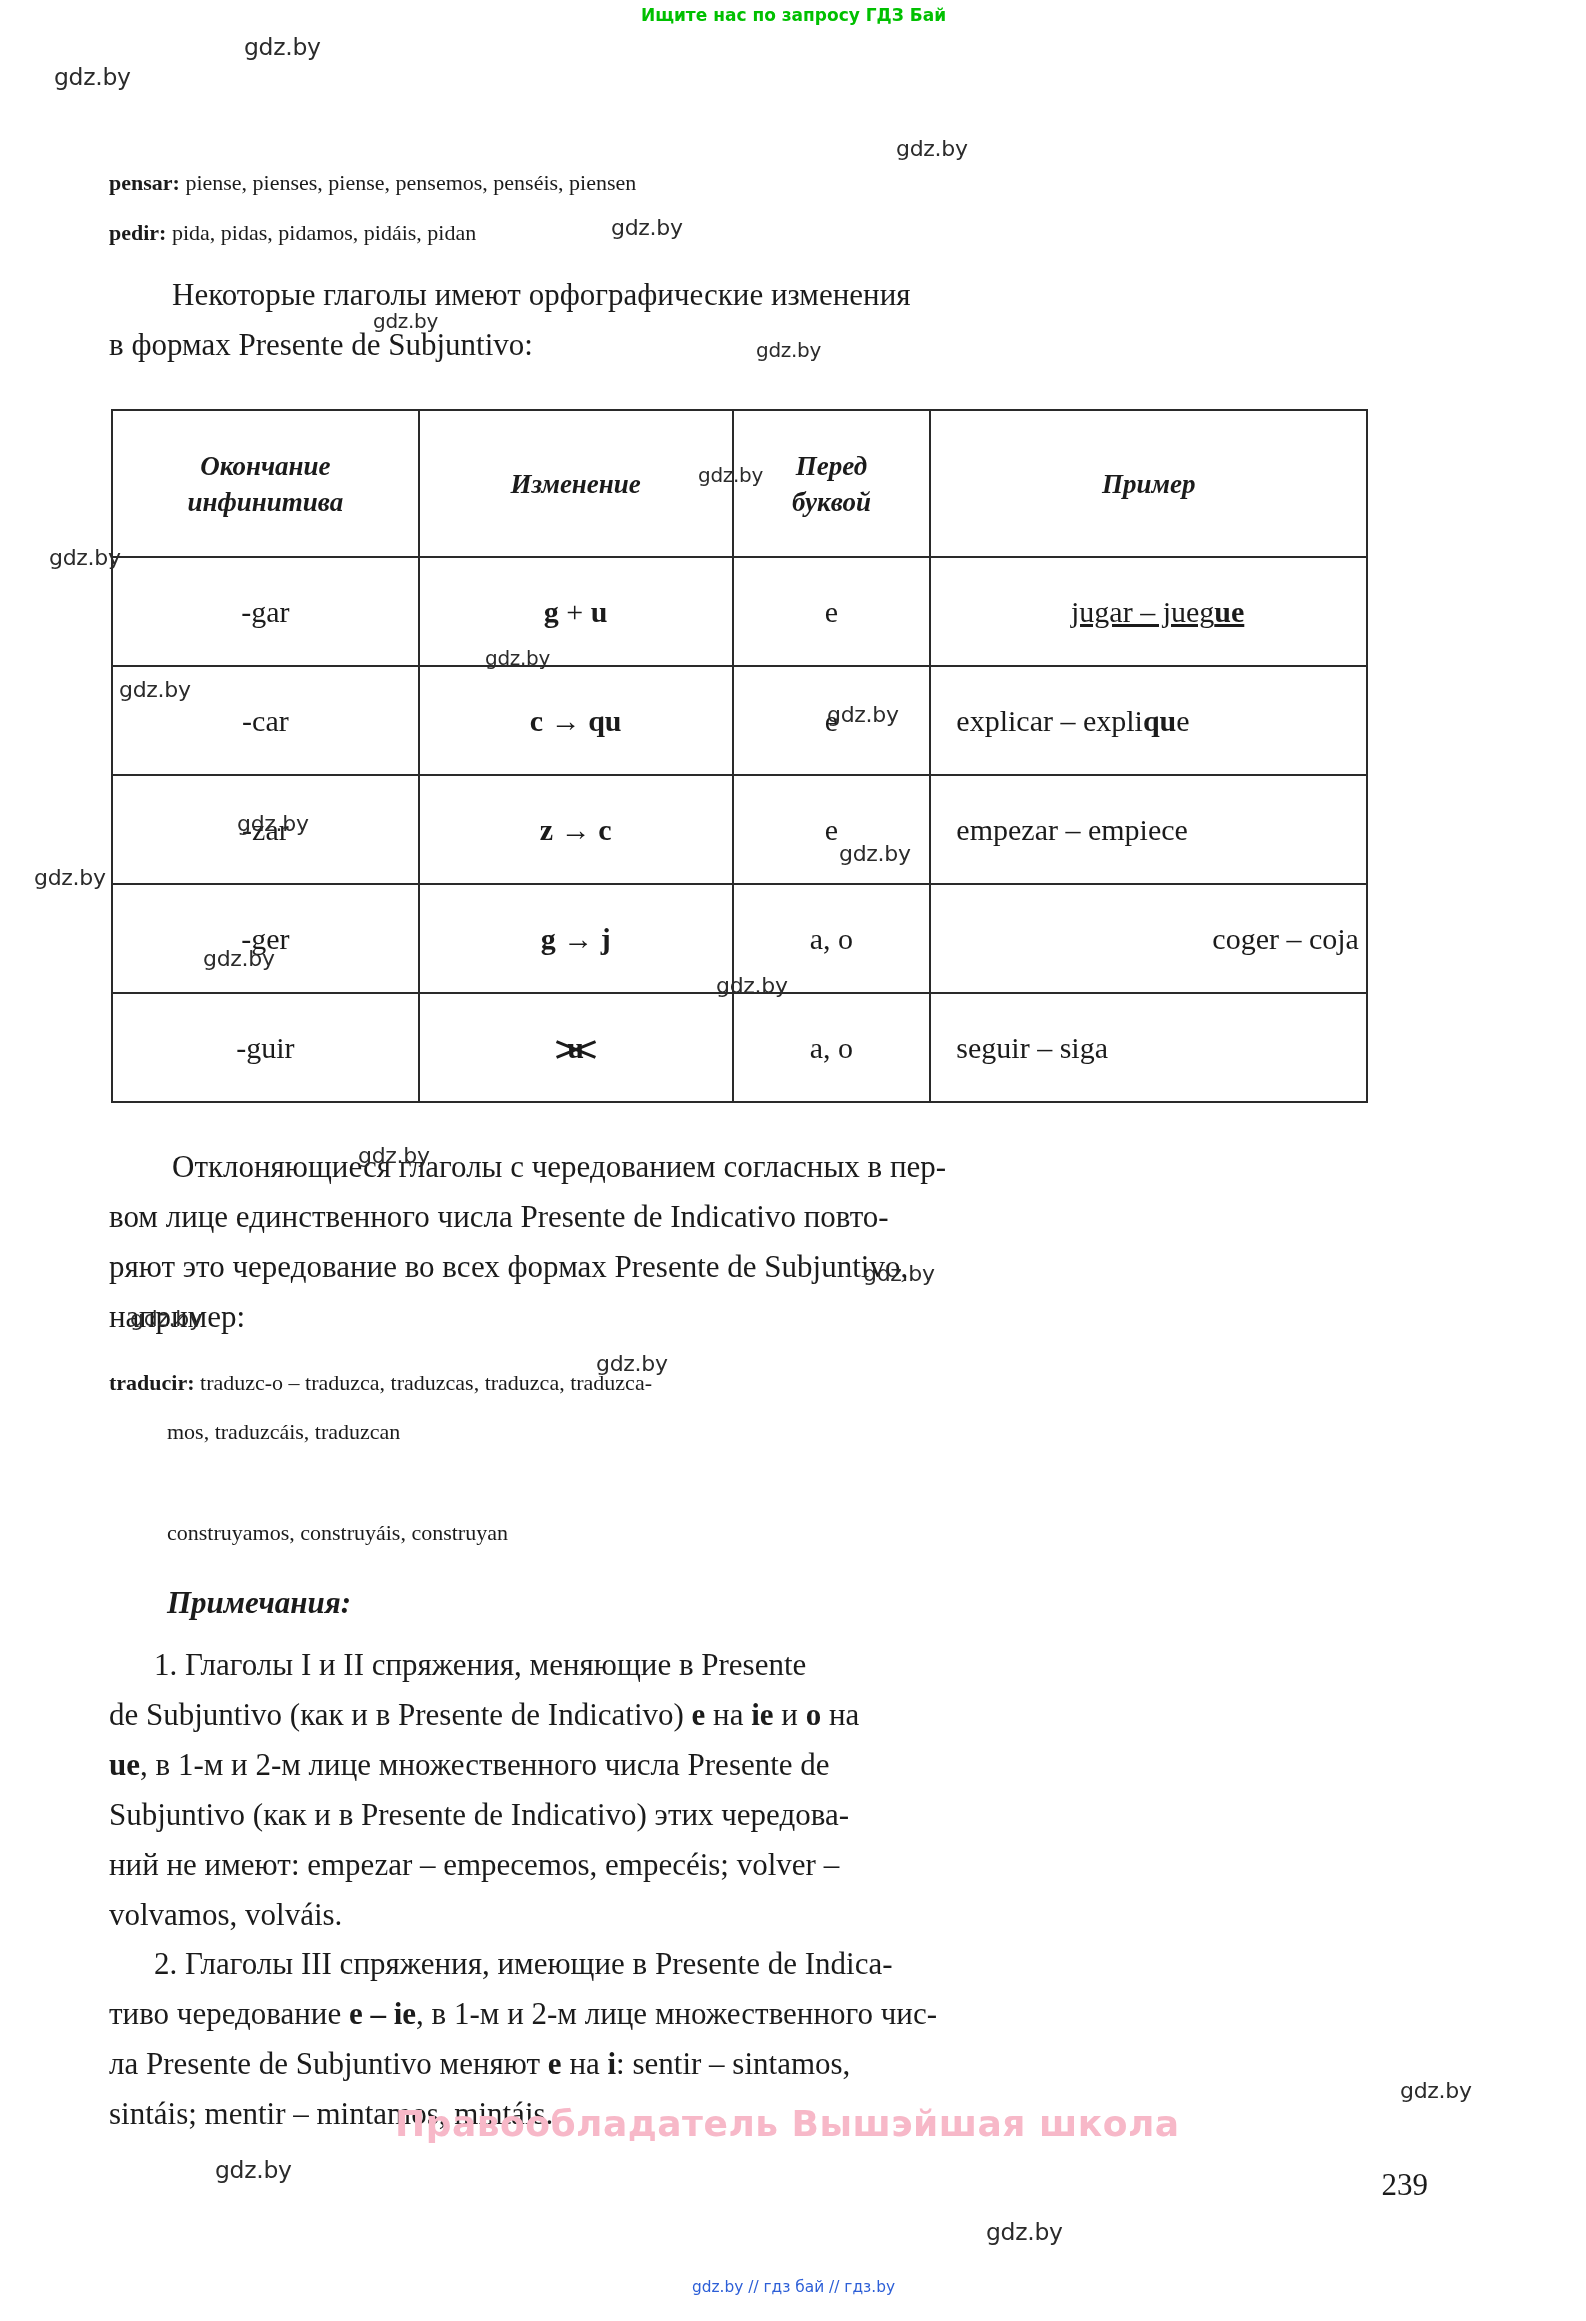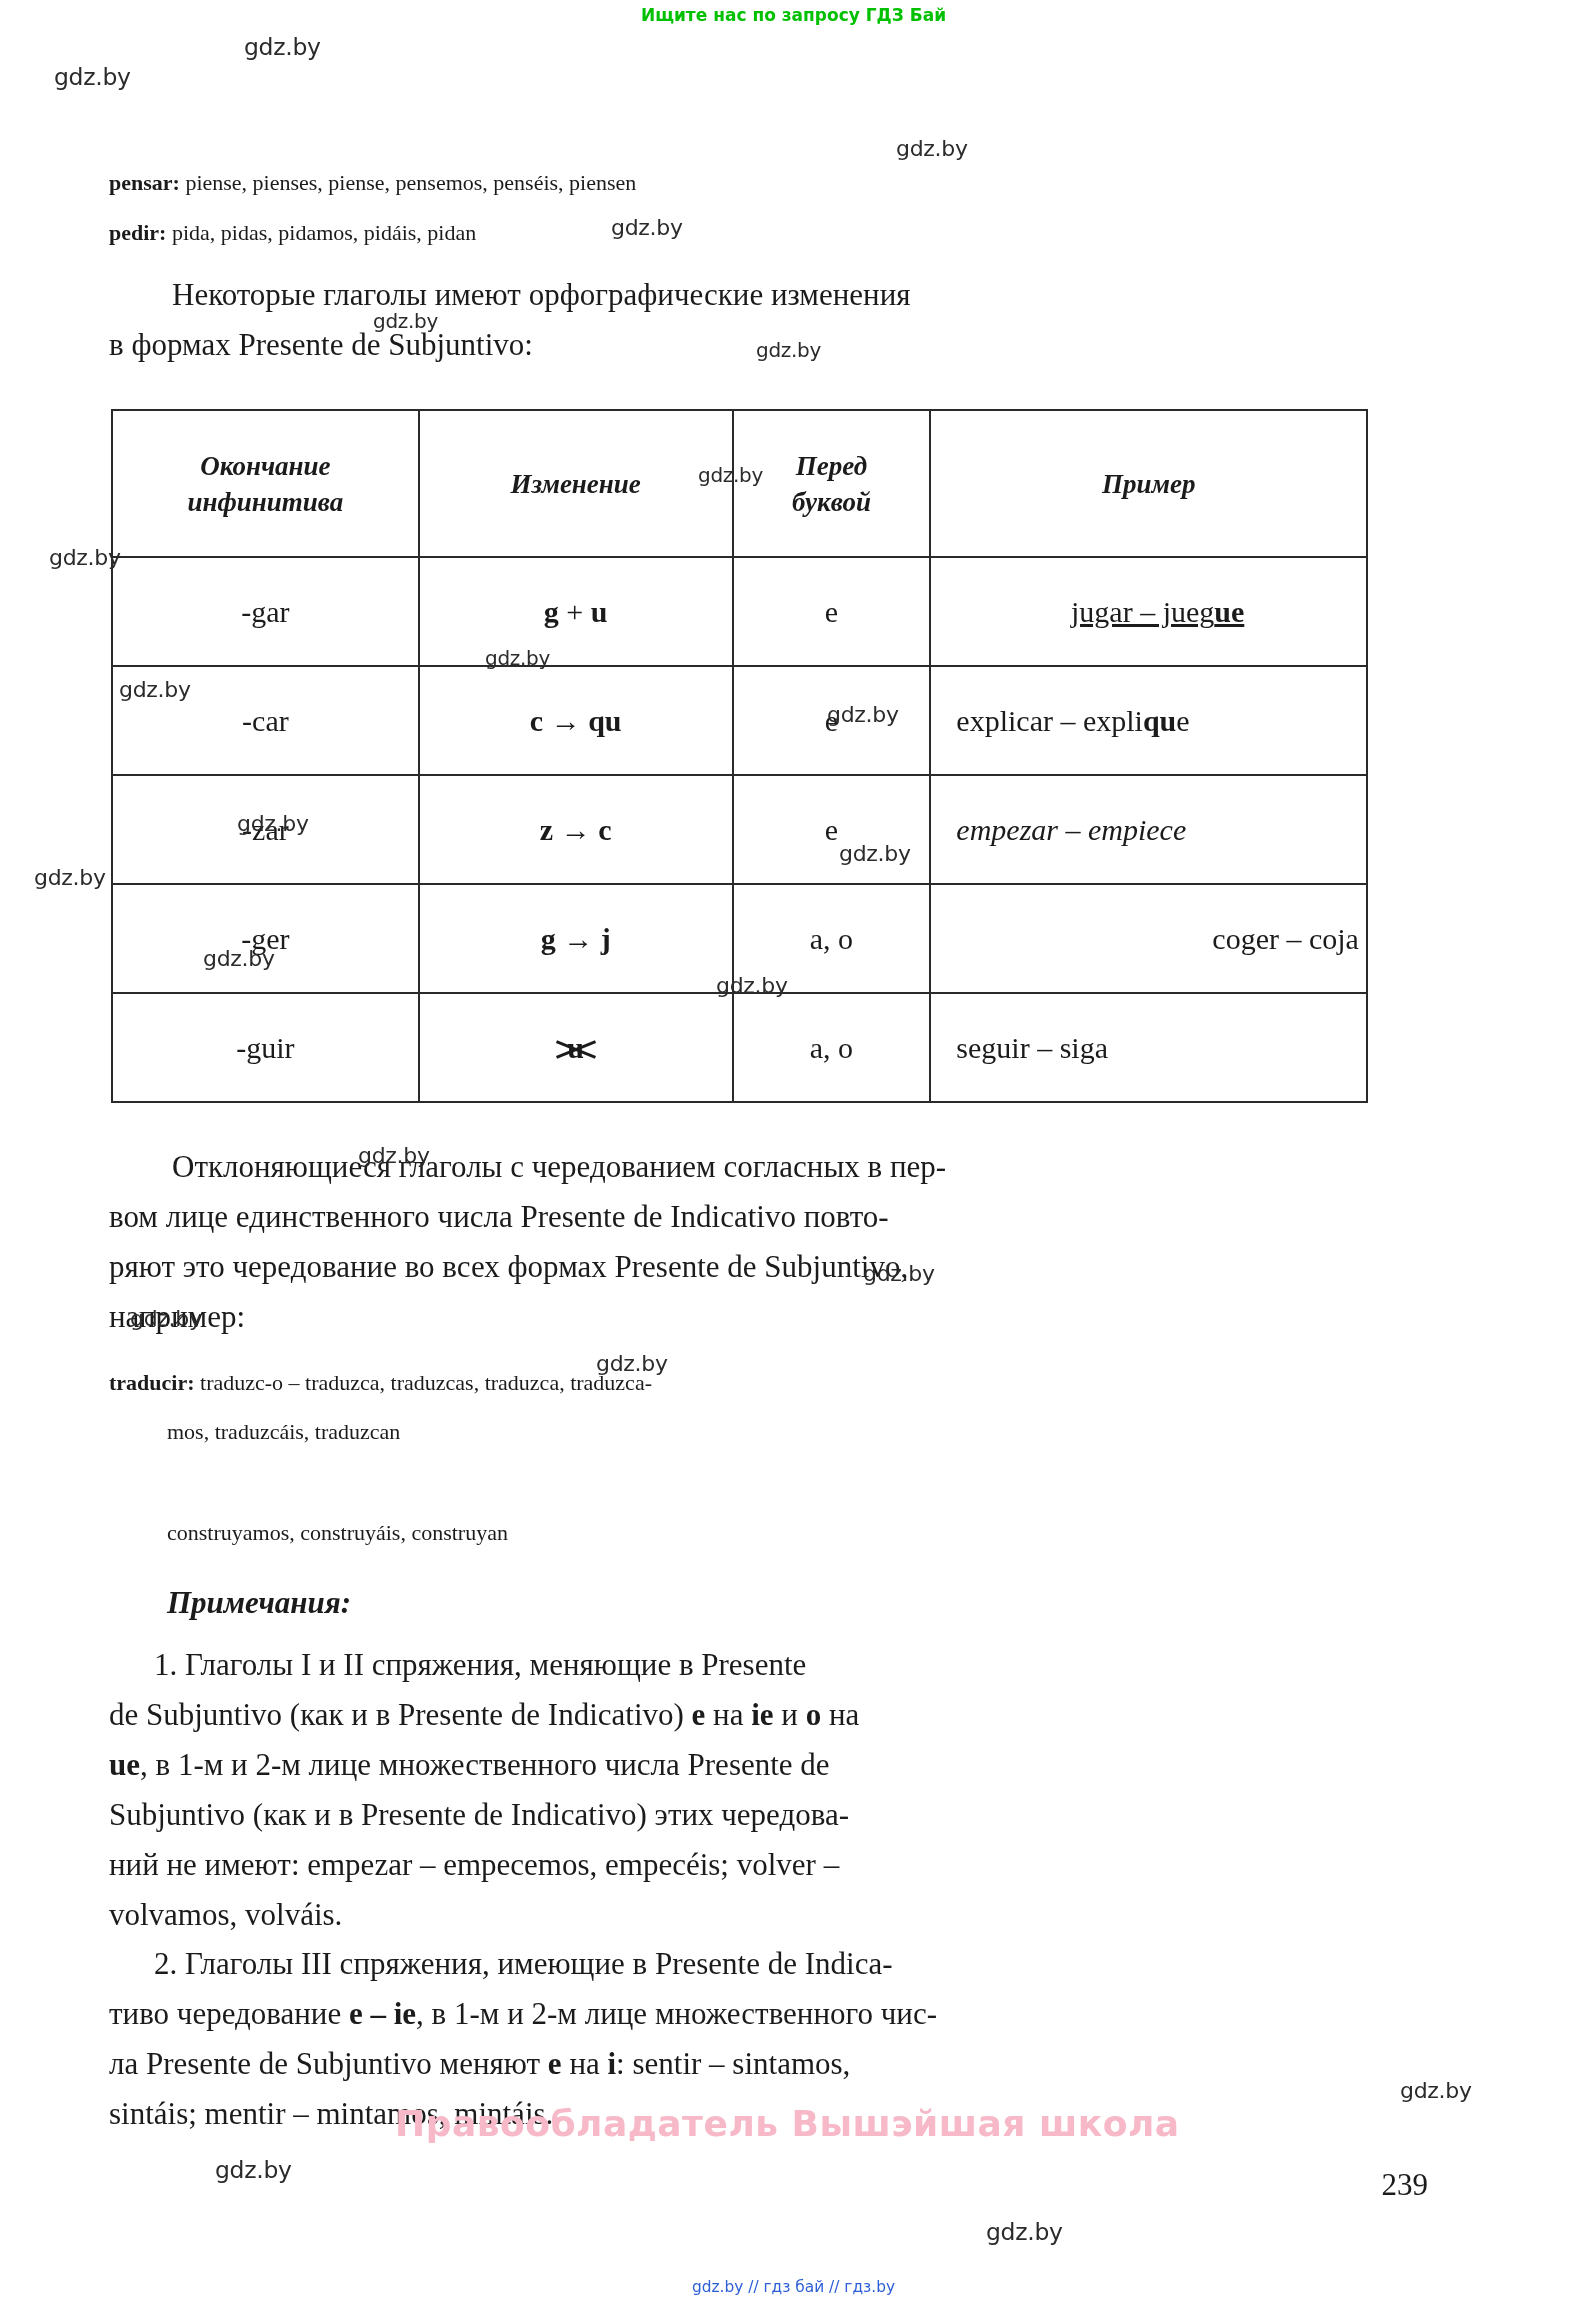--- a/index.html
+++ b/index.html
@@ -226,21 +226,21 @@
       <tr>
         <td>-car</td>
         <td><span class="bold">c</span><span> → </span><span class="bold">qu</span></td>
         <td>e</td>
         <td style="text-align:left; padding-left:25px;"><span>explicar – expli</span><span class="bold">qu</span><span>e</span></td>
       </tr>
       <tr>
         <td>-zar</td>
         <td><span class="bold">z</span><span> → </span><span class="bold">c</span></td>
         <td>e</td>
-        <td style="text-align:left; padding-left:25px;font-style:italic;"><span>empezar – empiece</span><span class="bold"></span><span></span></td>
+        <td style="text-align:left; padding-left:25px;"><span>empezar – empiece</span><span class="bold"></span><span></span></td>
       </tr>
       <tr>
         <td>-ger</td>
         <td><span class="bold">g</span><span> → </span><span class="bold">j</span></td>
         <td>a, o</td>
         <td style="text-align:right; padding-left:25px;"><span>coger – coja</span><span class="bold"></span><span></span></td>
       </tr>
       <tr>
         <td>-guir</td>
         <td><span class="strikeu">u</span></td>

